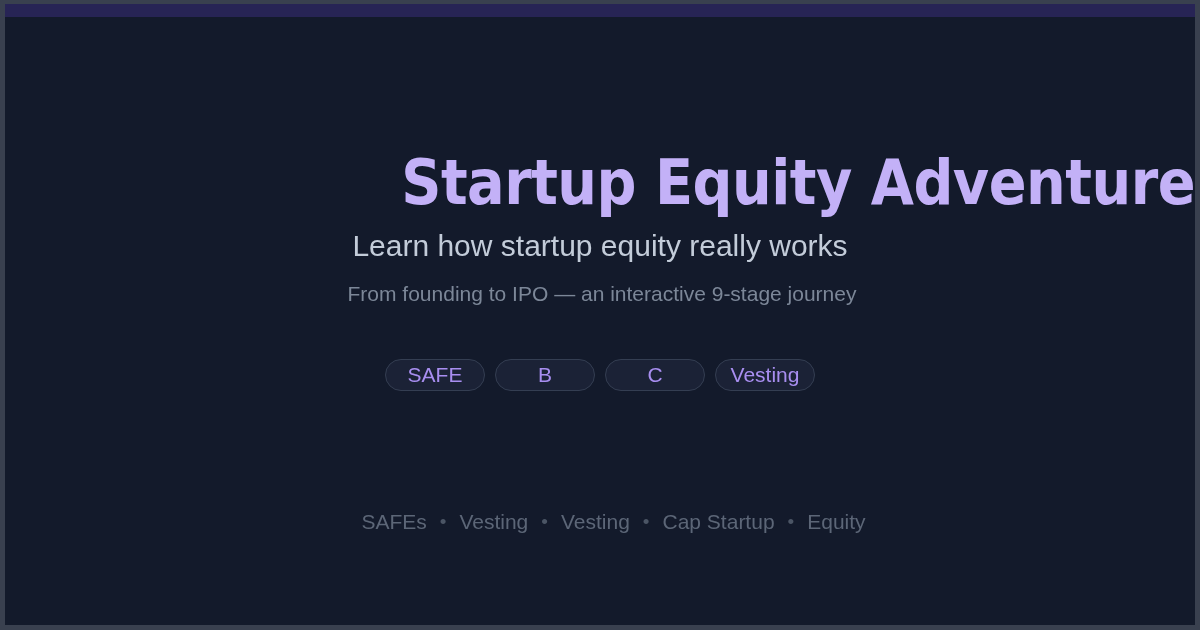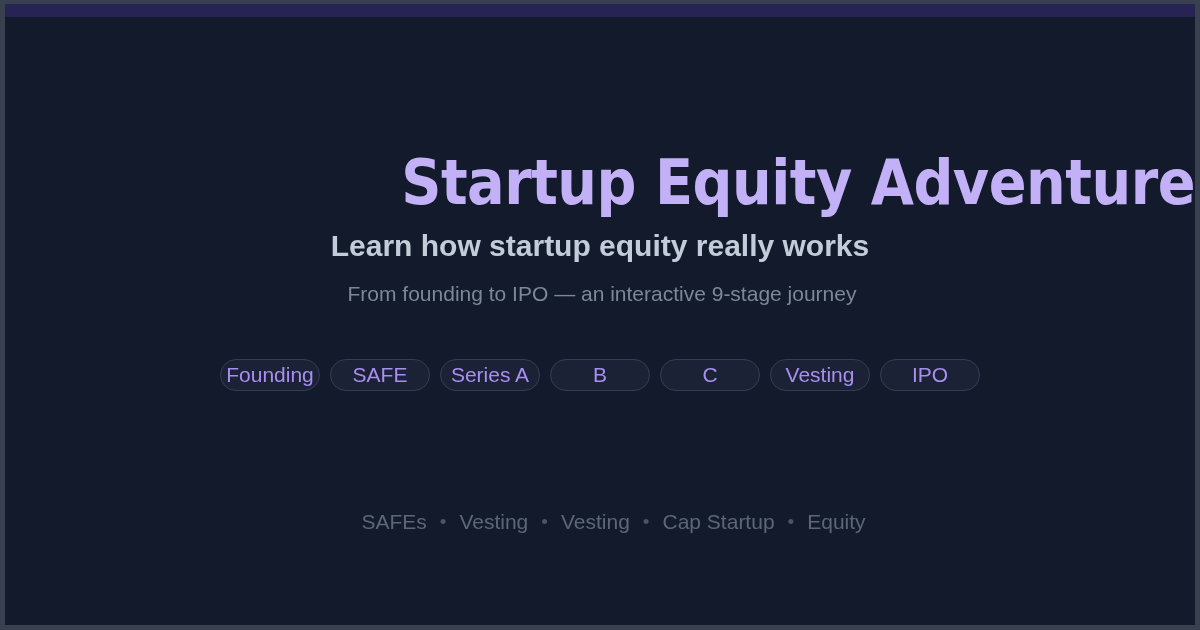--- a/index.html
+++ b/index.html
@@ -65,21 +65,21 @@
   }
 
   #subtitle {
     margin: 0;
     position: absolute;
     top: 224px;
     left: 0;
     right: 0;
     text-align: center;
     font-size: 30px;
-    font-weight: 700;
+    font-weight: 400;
     color: #c3ccd9;
     line-height: 1.2;
     white-space: nowrap;
   }
 
   #tagline {
     margin: 0;
     position: absolute;
     top: 277px;
     left: 4px;
@@ -148,27 +148,24 @@
 
   <div id="content">
 
     <h1 id="title">Startup Equity Adventure</h1>
 
     <p id="subtitle">Learn how startup equity really works</p>
 
     <p id="tagline">From founding to IPO — an interactive 9-stage journey</p>
 
     <div id="stage-row">
-        <div class="stage-pill">Founding</div>
         <div class="stage-pill">SAFE</div>
-        <div class="stage-pill">Series A</div>
         <div class="stage-pill">B</div>
         <div class="stage-pill">C</div>
         <div class="stage-pill">Vesting</div>
-        <div class="stage-pill">IPO</div>
       </div>
 
     <div id="footer-topics">
         <span class="topic-item">SAFEs</span>
         <span class="topic-sep">•</span>
         <span class="topic-item">Vesting</span>
         <span class="topic-sep">•</span>
         <span class="topic-item">Vesting</span>
         <span class="topic-sep">•</span>
         <span class="topic-item">Cap Startup</span>

